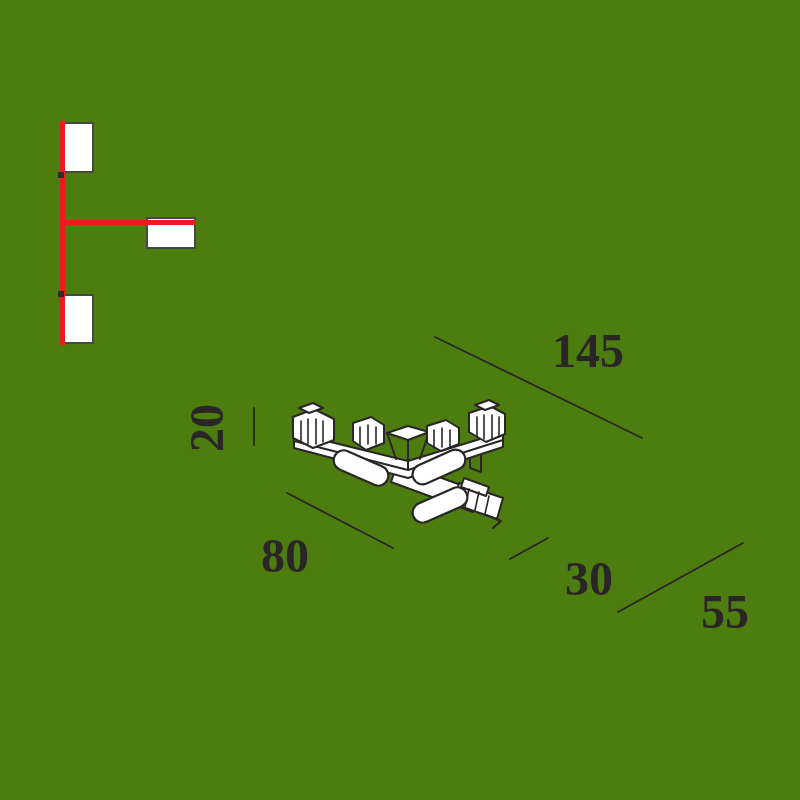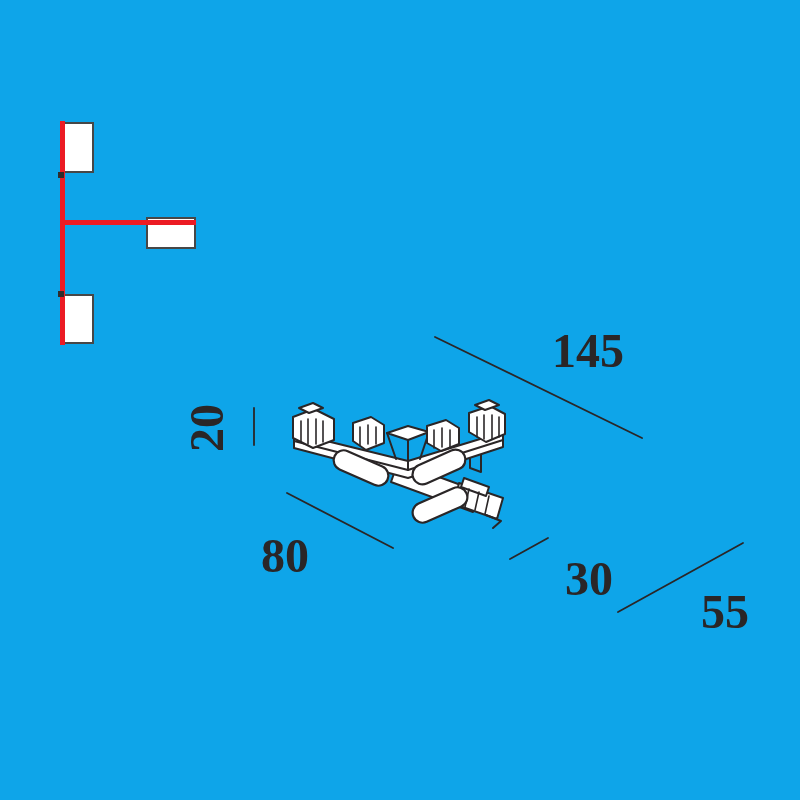--- a/index.html
+++ b/index.html
@@ -1,17 +1,17 @@
 <!DOCTYPE html>
 <html><head>
 <meta charset="utf-8">
 <style>
   html, body { margin: 0; padding: 0; }
   body { width: 800px; height: 800px; background: #ffffff; overflow: hidden; }
-  .canvas { position: relative; width: 800px; height: 800px; background: #0ea5e9; }
+  .canvas { position: relative; width: 800px; height: 800px; background: #4d7c0f; }
   svg { position: absolute; left: 0; top: 0; }
 
   
   .ink { stroke: #2a2627; fill: none; stroke-width: 2; stroke-linejoin: round; stroke-linecap: round; }
   .ink-fill { stroke: #2a2627; fill: #ffffff; stroke-width: 2; stroke-linejoin: round; }
   .rib { stroke: #2a2627; fill: none; stroke-width: 1.6; stroke-linecap: round; }
   .dim-line { stroke: #2a2627; stroke-width: 1.8; fill: none; stroke-linecap: round; }
   .dim-label {
     font-family: "Liberation Serif", serif;
     font-weight: bold;

